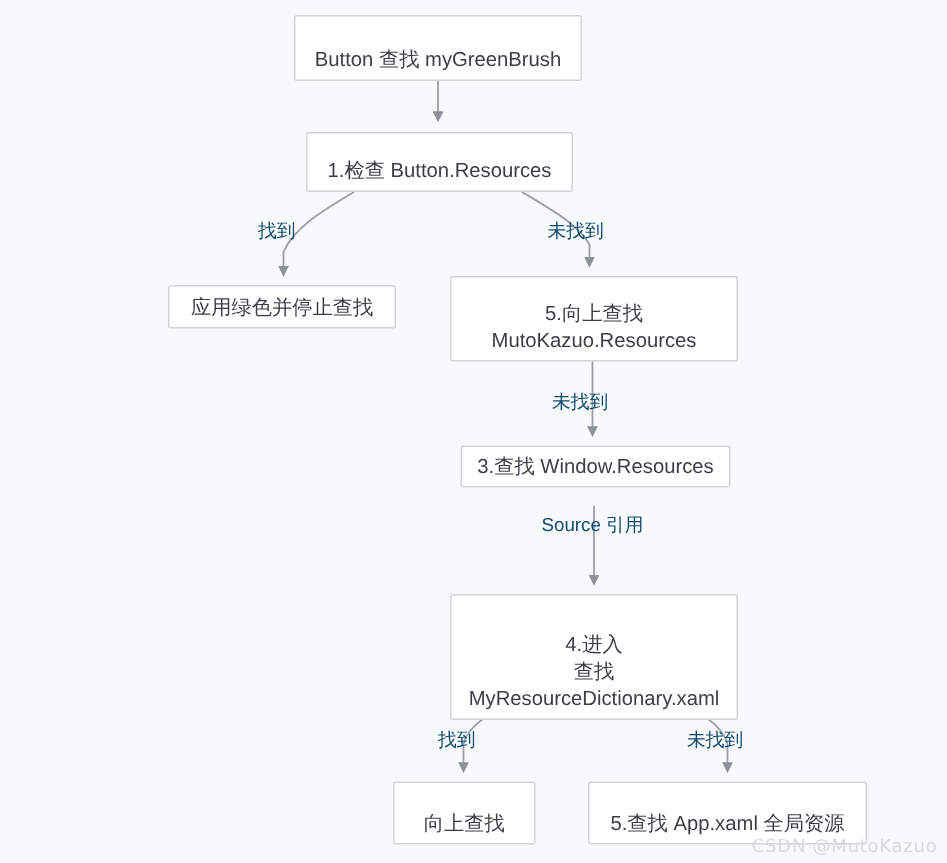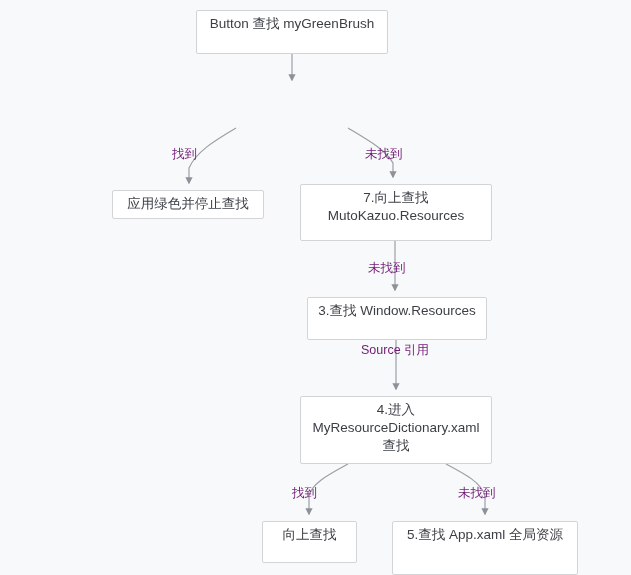--- a/index.html
+++ b/index.html
@@ -30,61 +30,61 @@
   .node {
     position: absolute;
     box-sizing: border-box;
     background: #ffffff;
     border: 1px solid #d2d5d8;
     border-radius: 2px;
     color: #3b3f45;
     font-size: 13.5px;
     line-height: 18px;
     display: flex;
-    align-items: flex-start;
+    align-items: flex-end;
     justify-content: center;
     text-align: center;
     padding: 4px 8px;
     box-shadow: 0 0 0 rgba(0,0,0,0);
   }
   .node .lines {
     width: 100%;
   }
   .node .line {
     display: block;
     white-space: nowrap;
   }
   .edge-label {
     position: absolute;
     font-size: 12.5px;
     line-height: 15px;
-    color: #701a75;
+    color: #0c4a6e;
     white-space: nowrap;
     background: transparent;
   }
   .watermark {
     position: absolute;
     right: 6px;
     bottom: 4px;
     font-size: 12px;
     color: #d8dadd;
     letter-spacing: 0.5px;
     white-space: nowrap;
     font-family: "DejaVu Sans", sans-serif;
   }
 
   
   #n-start     { left: 196px; top: 10px;  width: 192px; height: 44px; }
   #n-step1     { left: 204px; top: 88px;  width: 178px; height: 40px; }
   #n-apply-green { left: 112px; top: 190px; width: 152px; height: 29px; }
   #n-step2     { left: 300px; top: 184px; width: 192px; height: 57px; }
-  #n-step3     { left: 307px; top: 297px; width: 180px; height: 43px; }
-  #n-step4     { left: 300px; top: 396px; width: 192px; height: 68px; }
+  #n-step3     { left: 307px; top: 297px; width: 180px; height: 28px; }
+  #n-step4     { left: 300px; top: 396px; width: 192px; height: 84px; }
   #n-apply-white { left: 262px; top: 521px; width: 95px;  height: 42px; }
-  #n-step5     { left: 392px; top: 521px; width: 186px; height: 54px; }
+  #n-step5     { left: 392px; top: 521px; width: 186px; height: 42px; }
 
   
   #lbl-found-1     { left: 172px; top: 147px; }
   #lbl-notfound-1  { left: 365px; top: 147px; }
   #lbl-notfound-2  { left: 368px; top: 261px; }
   #lbl-source      { left: 361px; top: 343px; }
   #lbl-found-2     { left: 292px; top: 486px; }
   #lbl-notfound-3  { left: 458px; top: 486px; }
 </style>
 </head>
@@ -113,45 +113,50 @@
 
     <path d="M 446 464 C 465 474 482 483 485 496 L 485 514" stroke="#9aa0a6" stroke-width="1.2" fill="none" marker-end="url(#arrow)"></path>
   </svg>
 
   <div class="node" id="n-start">
     <span class="lines">
       <span class="line">Button 查找 myGreenBrush</span>
     </span>
   </div>
 
+  <div class="node" id="n-step1">
+    <span class="lines">
+      <span class="line">1.检查 Button.Resources</span>
+    </span>
+  </div>
 
   <div class="node" id="n-apply-green">
     <span class="lines">
       <span class="line">应用绿色并停止查找</span>
     </span>
   </div>
 
   <div class="node" id="n-step2">
     <span class="lines">
-      <span class="line">7.向上查找</span>
+      <span class="line">5.向上查找</span>
       <span class="line">MutoKazuo.Resources</span>
     </span>
   </div>
 
   <div class="node" id="n-step3">
     <span class="lines">
       <span class="line">3.查找 Window.Resources</span>
     </span>
   </div>
 
   <div class="node" id="n-step4">
     <span class="lines">
       <span class="line">4.进入</span>
+      <span class="line">查找</span>
       <span class="line">MyResourceDictionary.xaml</span>
-      <span class="line">查找</span>
     </span>
   </div>
 
   <div class="node" id="n-apply-white">
     <span class="lines">
       <span class="line">向上查找</span>
     </span>
   </div>
 
   <div class="node" id="n-step5">
@@ -160,13 +165,14 @@
     </span>
   </div>
 
   <div class="edge-label" id="lbl-found-1">找到</div>
   <div class="edge-label" id="lbl-notfound-1">未找到</div>
   <div class="edge-label" id="lbl-notfound-2">未找到</div>
   <div class="edge-label" id="lbl-source">Source 引用</div>
   <div class="edge-label" id="lbl-found-2">找到</div>
   <div class="edge-label" id="lbl-notfound-3">未找到</div>
 
+  <div class="watermark">CSDN @MutoKazuo</div>
 </div>
 
 </body></html>

